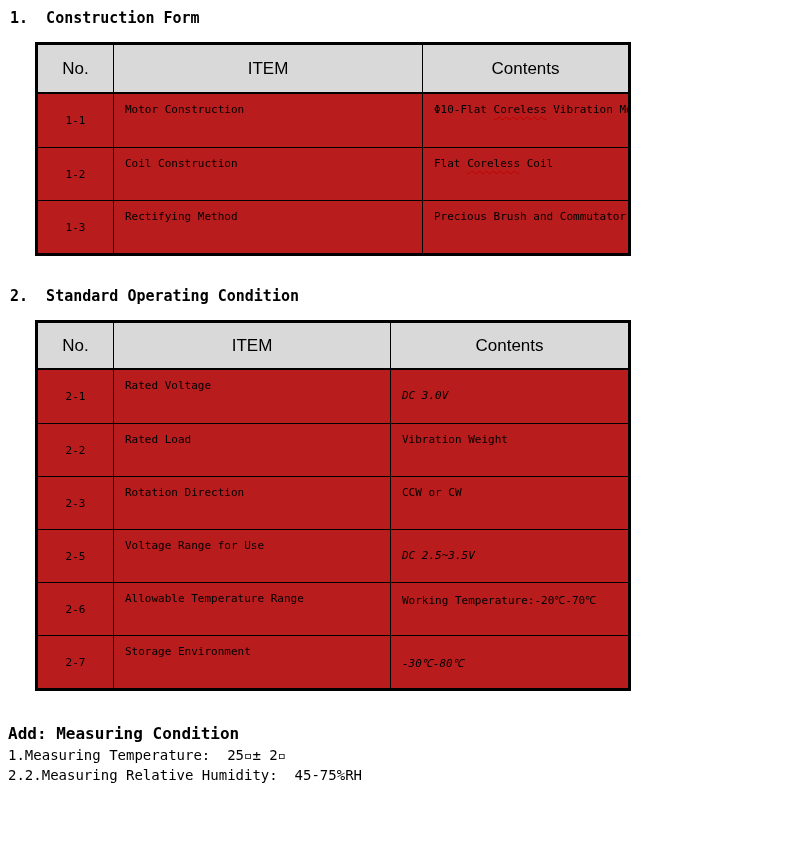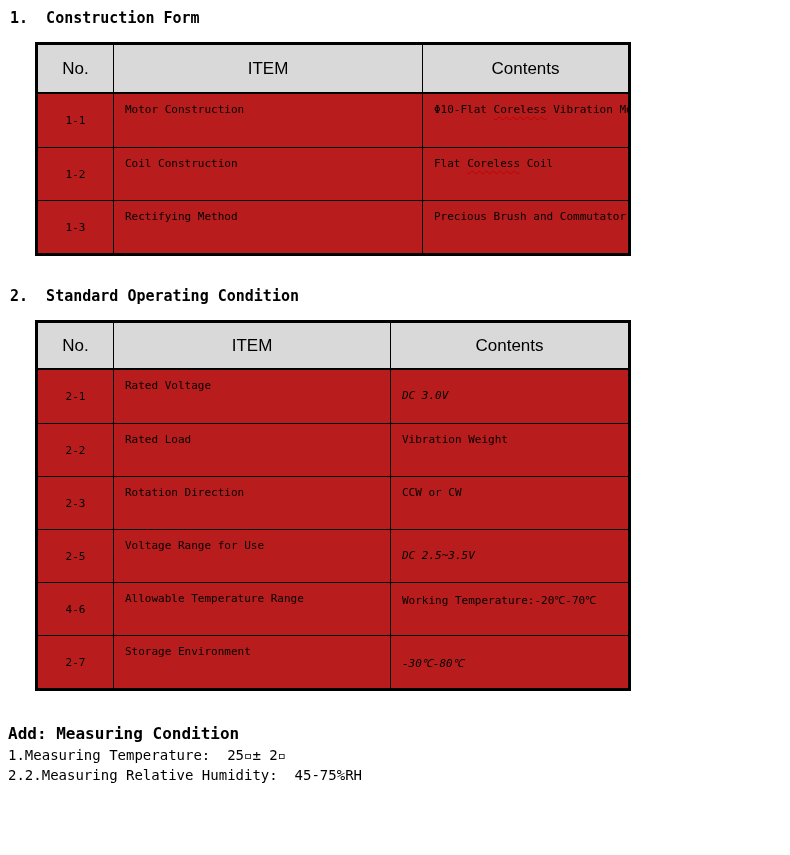--- a/index.html
+++ b/index.html
@@ -103,21 +103,21 @@
       <div class="td col-no">2-3</div>
       <div class="td col-item">Rotation Direction</div>
       <div class="td col-cont">CCW or CW</div>
     </div>
     <div class="tr body">
       <div class="td col-no">2-5</div>
       <div class="td col-item">Voltage Range for Use</div>
       <div class="td col-cont low">DC 2.5~3.5V</div>
     </div>
     <div class="tr body">
-      <div class="td col-no">4-6</div>
+      <div class="td col-no">2-6</div>
       <div class="td col-item">Allowable Temperature Range</div>
       <div class="td col-cont">Working Temperature:-20℃-70℃</div>
     </div>
     <div class="tr body">
       <div class="td col-no">2-7</div>
       <div class="td col-item">Storage Environment</div>
       <div class="td col-cont low">-30℃-80℃</div>
     </div>
   </div>
 

